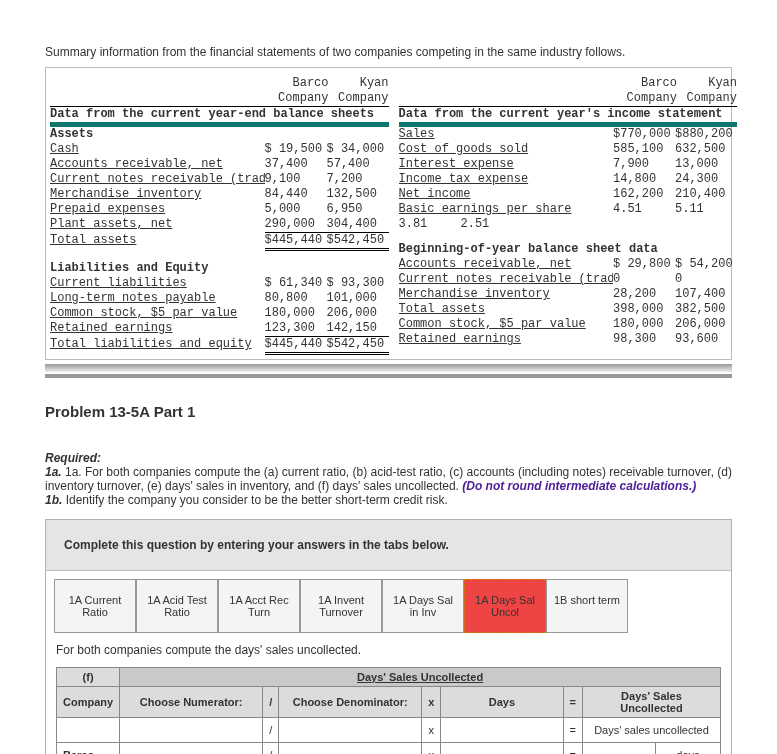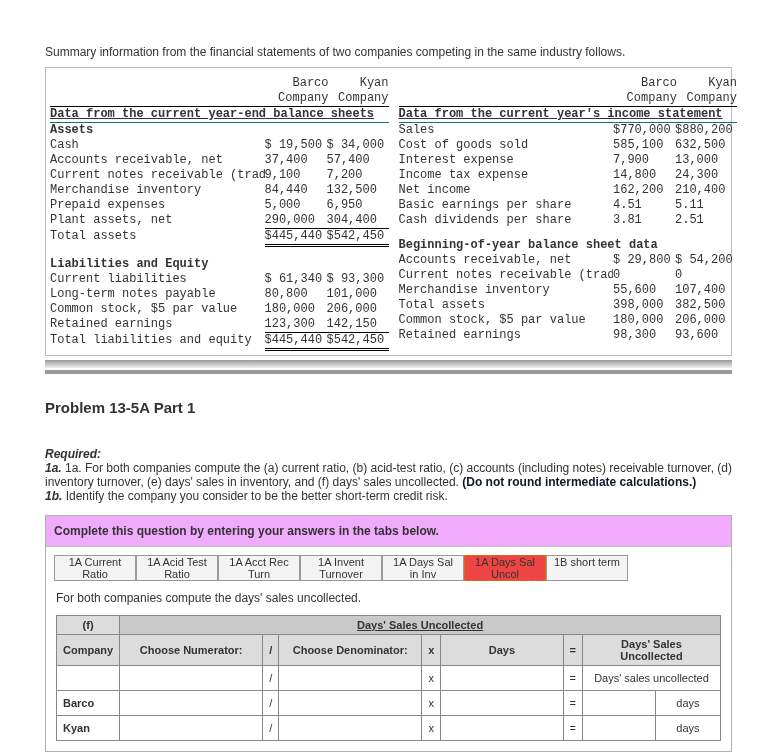--- a/index.html
+++ b/index.html
@@ -3,35 +3,35 @@
 <meta charset="utf-8">
 <style>
 body { font-family: Arial, sans-serif; font-size: 12px; margin: 0; padding: 45px 45px 20px 45px; color: #333; width: 687px; }
 .intro { margin-bottom: 8px; }
 .fintable-wrap { border: 1px solid #bbb; padding: 8px 4px 4px 4px; margin-bottom: 4px; }
 .fintable { font-family: "Courier New", monospace; font-size: 12px; line-height: 1.25; display: flex; }
 .fincol { width: 50%; }
 .hdr-row { display: flex; }
 .hdr-label { flex:1; }
 .hdr-co { width: 60px; text-align: right; white-space: pre; }
-.section-title { font-weight: bold; border-bottom: 1px solid #0f766e; text-decoration: underline; }
+.section-title { font-weight: bold; border-bottom: 5px solid #0f766e; }
 .data-row { display: flex; }
-.row-label { flex:1; white-space: nowrap; overflow: hidden; }
+.row-label { flex:1; white-space: nowrap; overflow: hidden; text-decoration: underline; }
 .data-v { width: 62px; text-align: left; white-space: pre; }
 .underline .data-v { border-bottom: 1px solid #000; }
 .double-under .data-v { border-bottom: 3px double #000; }
 .grad-bar { height: 8px; background: linear-gradient(#999,#eee); margin-top:4px; }
 .thick-bar { height: 4px; background: #999; margin-top:2px; }
 h2.problem { font-size: 15px; font-weight: bold; margin: 25px 0 31px 0; }
 .req-block strong { font-weight: bold; font-style: italic; }
-.red { color: #0f172a; font-weight: bold; }
+.red { color: #4c1d95; font-weight: bold; font-style: italic; }
 .panel { border: 1px solid #b0b0b0; margin-top: 12px; }
-.panel-header { background: #f0abfc; padding: 8px; font-weight: bold; border-bottom: 1px solid #c0c0c0; }
+.panel-header { background: #e5e5e5; padding: 18px; font-weight: bold; border-bottom: 1px solid #c0c0c0; }
 .tabs { display:flex; padding: 8px 8px 0 8px; gap:0; }
-.tab { border:1px solid #999; background:#f4f4f4; font-size:11px; text-align:center; padding:0 6px; width:68px; line-height:1.1; cursor:pointer; }
+.tab { border:1px solid #999; background:#f4f4f4; font-size:11px; text-align:center; padding:14px 6px; width:68px; line-height:1.1; cursor:pointer; }
 .tab.active { background:#ef4444; border:1px dashed #c08000; }
 .instr { padding: 10px 10px; }
 .calc-table { border-collapse: collapse; margin: 0 10px 10px 10px; font-size: 11px; }
 .calc-table th, .calc-table td { border:1px solid #888; padding:3px 6px; text-align:center; }
 .calc-table th { background:#dcdcdc; font-weight:bold; }
 .calc-table th.superhdr { background:#c9c9c9; }
 .calc-table td.left { text-align:left; font-weight:bold; }
 .calc-table input { border:none; width:100%; height:16px; }
 </style>
 </head>
@@ -155,39 +155,38 @@
           <div class="row-label">Net income</div>
           <div class="data-v">162,200</div>
           <div class="data-v">210,400</div>
         </div>
     <div class="data-row">
           <div class="row-label">Basic earnings per share</div>
           <div class="data-v">4.51</div>
           <div class="data-v">5.11</div>
         </div>
     <div class="data-row">
-          <div class="row-label">Cash dividends per share</div>
           <div class="data-v">3.81</div>
           <div class="data-v">2.51</div>
         </div>
     <div style="height:10px"></div>
     <div><strong>Beginning-of-year balance sheet data</strong></div>
     <div class="data-row">
           <div class="row-label">Accounts receivable, net</div>
           <div class="data-v">$ 29,800</div>
           <div class="data-v">$ 54,200</div>
         </div>
     <div class="data-row">
           <div class="row-label">Current notes receivable (trade)</div>
           <div class="data-v">0</div>
           <div class="data-v">0</div>
         </div>
     <div class="data-row">
           <div class="row-label">Merchandise inventory</div>
-          <div class="data-v">55,600</div>
+          <div class="data-v">28,200</div>
           <div class="data-v">107,400</div>
         </div>
     <div class="data-row">
           <div class="row-label">Total assets</div>
           <div class="data-v">398,000</div>
           <div class="data-v">382,500</div>
         </div>
     <div class="data-row">
           <div class="row-label">Common stock, $5 par value</div>
           <div class="data-v">180,000</div>

